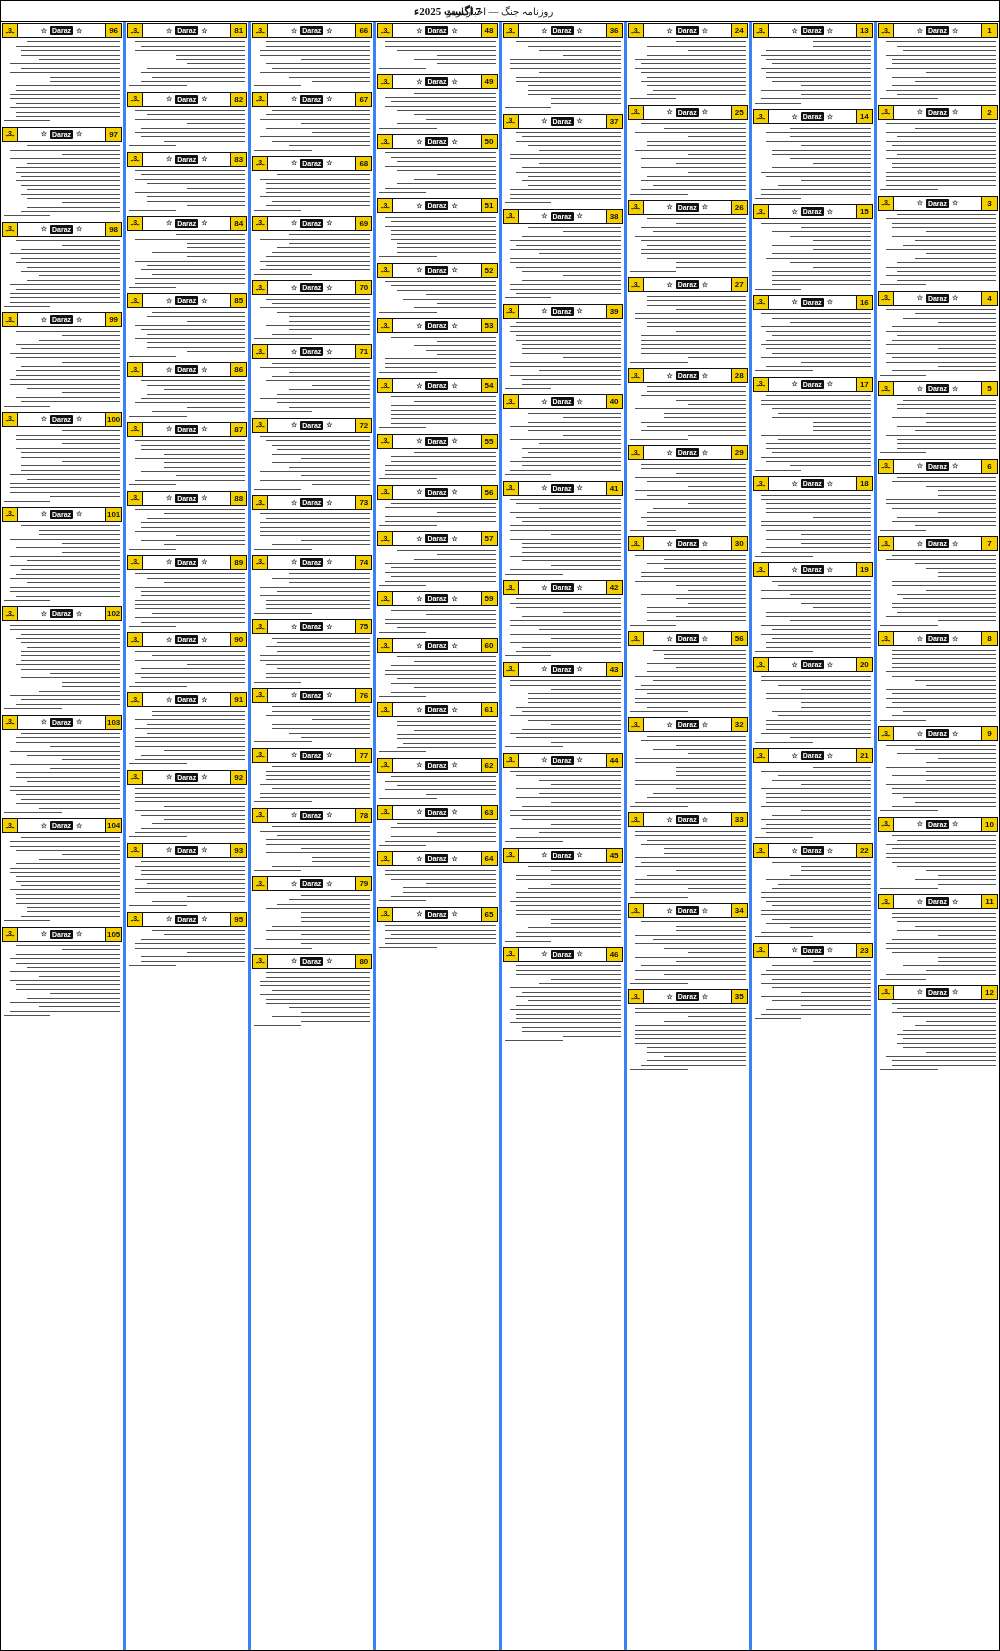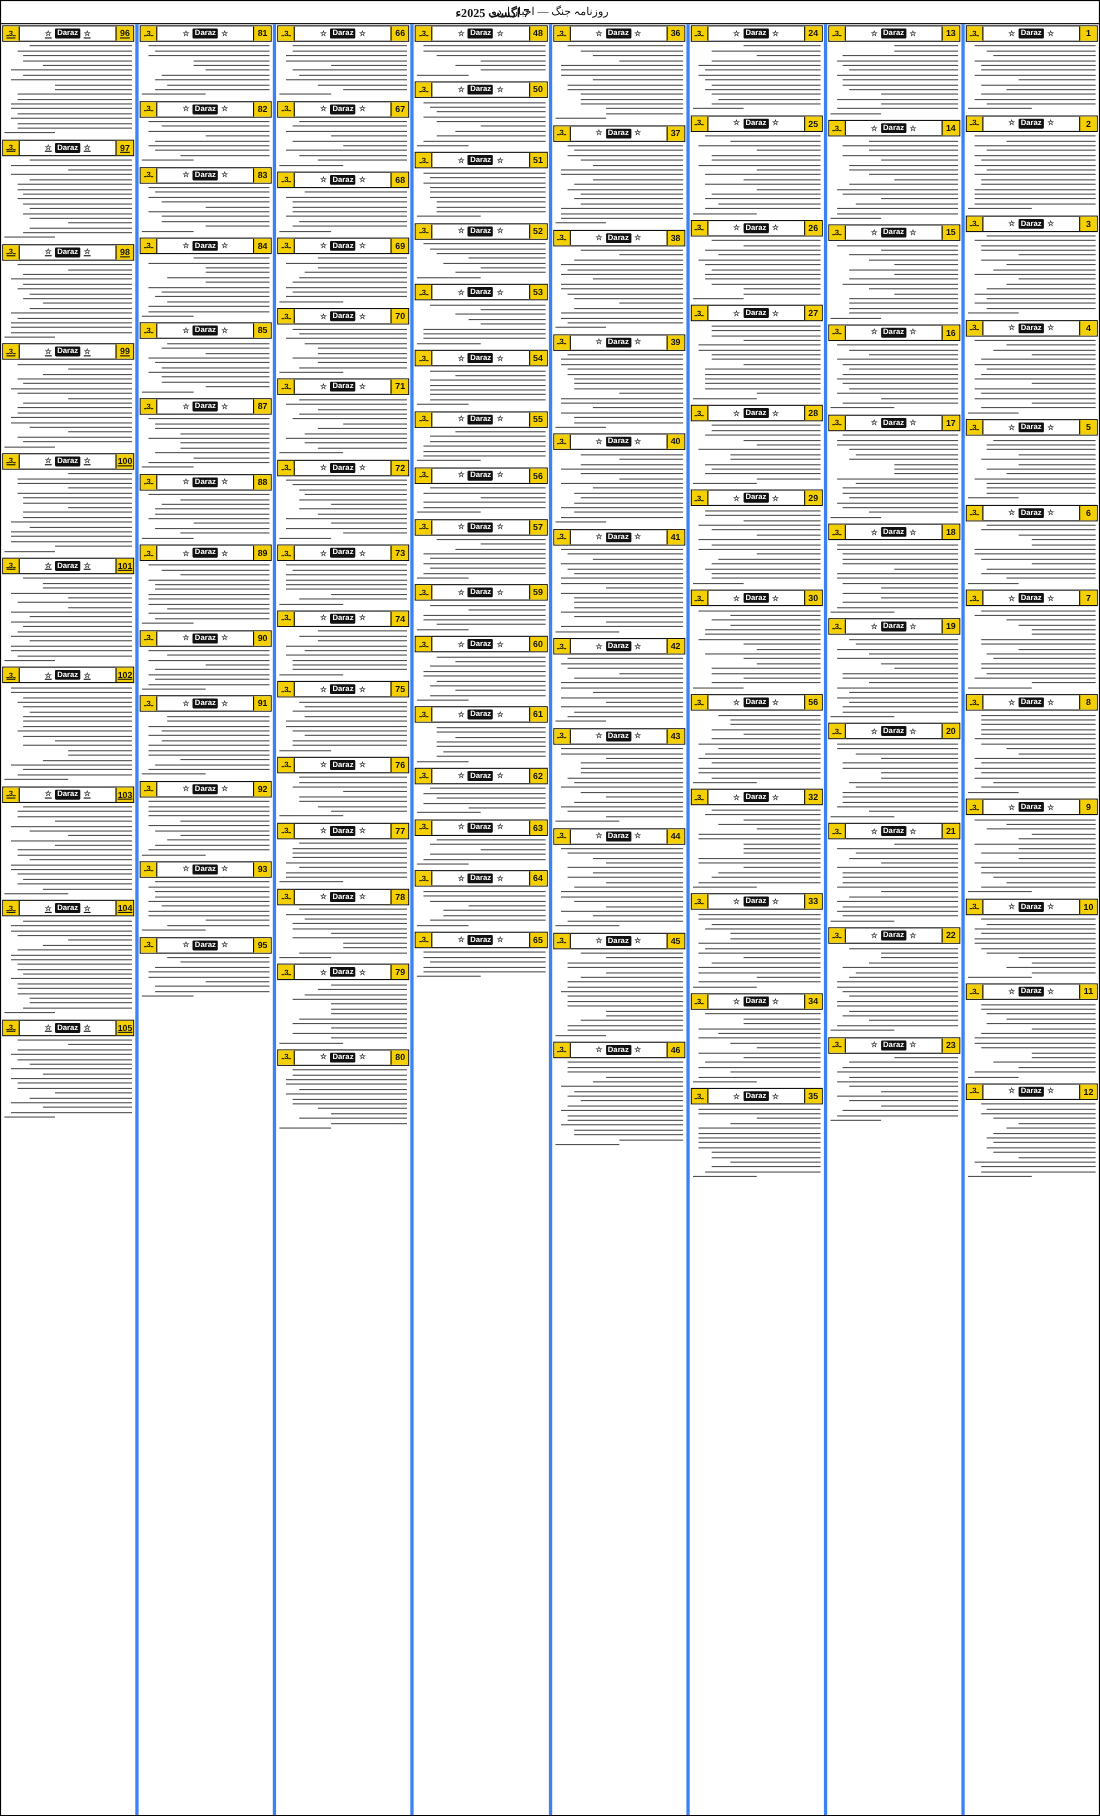--- a/index.html
+++ b/index.html
@@ -48,21 +48,21 @@
     box-sizing:border-box;
   }
   .col{
     flex:1 1 0;
     border-left:3px solid #3b82f6;
     box-sizing:border-box;
     padding:0;
     overflow:hidden;
     position:relative;
   }
-  .col:last-child{border-left:none;text-decoration:underline;}
+  .col:last-child{border-left:none;}
   
   .article{padding:0 1px 1px 1px;}
   .art-head{
     display:flex;
     align-items:stretch;
     height:13px;
     margin:1px 0 1px 0;
     border:1px solid #111;
     background:#fff;
   }
@@ -1488,20 +1488,42 @@
             <div class="line w95"></div>
             <div class="line w85"></div>
             <div class="line w50"></div>
             <div class="line w70"></div>
             <div class="line w50"></div>
             <div class="line w40 l"></div>
           </div>
         </div>
         <div class="article">
           <div class="art-head">
+            <div class="art-num">49</div>
+            <div class="art-title">
+              <span class="star">☆</span>
+              <span class="brand">Daraz</span>
+              <span class="star">☆</span>
+            </div>
+            <div class="art-badge">ـ3ـ</div>
+          </div>
+          <div class="body">
+            <div class="line w70"></div>
+            <div class="line w95"></div>
+            <div class="line w90"></div>
+            <div class="line w95"></div>
+            <div class="line w85"></div>
+            <div class="line w70"></div>
+            <div class="line w60"></div>
+            <div class="line w85"></div>
+            <div class="line w50 l"></div>
+          </div>
+        </div>
+        <div class="article">
+          <div class="art-head">
             <div class="art-num">50</div>
             <div class="art-title">
               <span class="star">☆</span>
               <span class="brand">Daraz</span>
               <span class="star">☆</span>
             </div>
             <div class="art-badge">ـ3ـ</div>
           </div>
           <div class="body">
             <div class="line w95"></div>
@@ -2274,20 +2296,42 @@
             <div class="line w85"></div>
             <div class="line w50"></div>
             <div class="line w95"></div>
             <div class="line w90"></div>
             <div class="line w85"></div>
             <div class="line w95"></div>
             <div class="line w85"></div>
             <div class="line w85"></div>
             <div class="line w50"></div>
             <div class="line w40 l"></div>
+          </div>
+        </div>
+        <div class="article">
+          <div class="art-head">
+            <div class="art-num">86</div>
+            <div class="art-title">
+              <span class="star">☆</span>
+              <span class="brand">Daraz</span>
+              <span class="star">☆</span>
+            </div>
+            <div class="art-badge">ـ3ـ</div>
+          </div>
+          <div class="body">
+            <div class="line w90"></div>
+            <div class="line w85"></div>
+            <div class="line w70"></div>
+            <div class="line w85"></div>
+            <div class="line w90"></div>
+            <div class="line w95"></div>
+            <div class="line w50"></div>
+            <div class="line w80"></div>
+            <div class="line w50 l"></div>
           </div>
         </div>
         <div class="article">
           <div class="art-head">
             <div class="art-num">87</div>
             <div class="art-title">
               <span class="star">☆</span>
               <span class="brand">Daraz</span>
               <span class="star">☆</span>
             </div>

